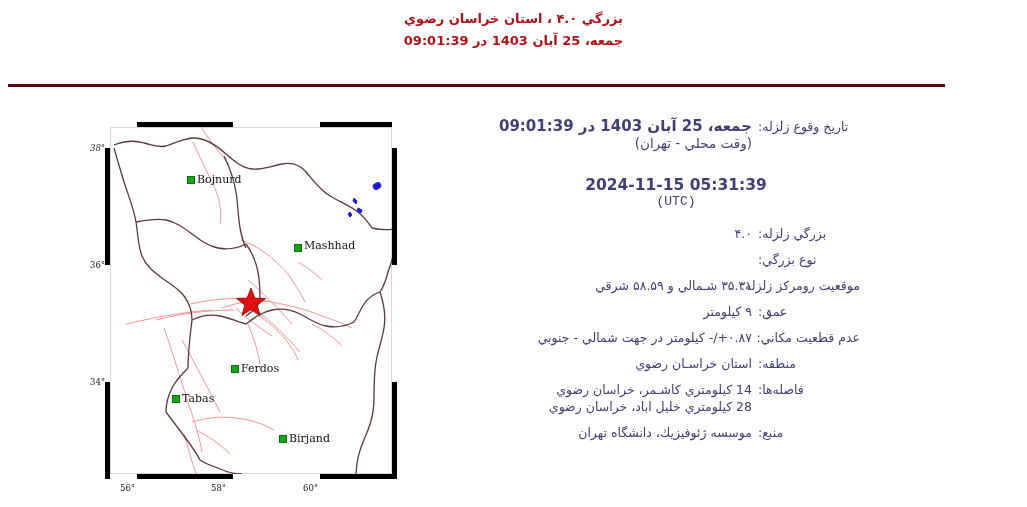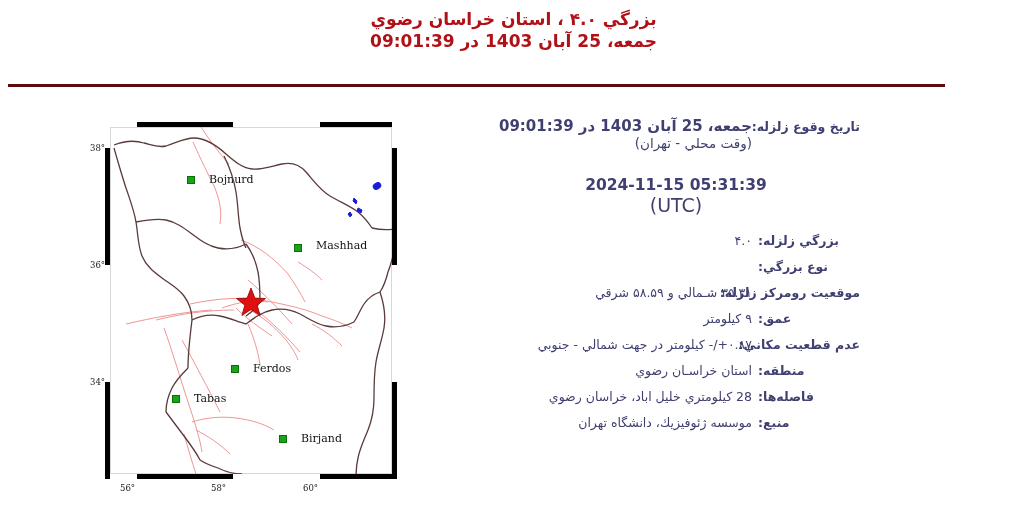--- a/index.html
+++ b/index.html
@@ -12,21 +12,21 @@
   }
 
   
   .header{
     position:absolute;left:0;top:8px;width:1027px;
     text-align:center;
   }
   .header .line{
     color:#b01016;
     font-weight:bold;
-    font-size:17px;
+    font-size:13px;
     line-height:22px;
     direction:rtl;
     white-space:nowrap;
   }
   .hrule{
     position:absolute;left:8px;top:84px;width:937px;height:3px;
     background:#5c0a0c;
   }
 
   
@@ -54,21 +54,21 @@
     white-space:nowrap;
   }
 
   .city{
     position:absolute;
     direction:ltr;
     white-space:nowrap;
     font-family:"DejaVu Serif","Liberation Serif",serif;
     font-size:11px;
     color:#111;
-    display:flex;align-items:center;gap:14px;
+    display:flex;align-items:center;gap:2px;
   }
   .city .sq{
     width:6px;height:6px;background:#18a618;border:1px solid #0a6e0a;
     display:inline-block;flex:0 0 auto;
   }
   .city .nm{ text-shadow:0 0 1px #fff; }
 
   .star{
     position:absolute;
     width:0;height:0;
@@ -88,21 +88,21 @@
   }
   .row{
     display:flex;
     align-items:flex-start;
     margin-bottom:9px;
   }
   .row .lbl{
     flex:0 0 auto;
     width:102px;
     text-align:left;
-    font-weight:bold;
+    font-weight:normal;
     font-size:12.5px;
     color:#3f3f72;
     padding-left:6px;
     white-space:nowrap;
     line-height:17px;
   }
   .row .val{
     flex:1 1 auto;
     text-align:right;
     line-height:17px;
@@ -118,21 +118,21 @@
     font-weight:normal;
     font-size:13.5px;
   }
   .utc{
     margin:6px 0 16px 0;
     text-align:center;
     padding-left:62px;
     color:#3f3f72;
   }
   .utc .big{font-weight:bold;font-size:15.5px;direction:ltr;margin-top:24px;}
-  .utc .small{font-size:19px;direction:ltr;}
+  .utc .small{font-size:13px;direction:ltr;font-family:Liberation Mono, monospace;}
 </style>
 </head>
 <body>
 
 <div class="header">
   <div class="line">بزرگي ۴.۰ ،  استان خراسان رضوي</div>
   <div class="line">جمعه، 25 آبان 1403 در 09:01:39</div>
 </div>
 <div class="hrule"></div>
 
@@ -227,21 +227,21 @@
 
       <g fill="#1b1bdd" stroke="#1b1bdd" stroke-width="1">
         <ellipse cx="281" cy="74" rx="4" ry="3" transform="rotate(-30 281 74)"></ellipse>
         <path d="M258,86 l3,3 l-1,3 l-3,-3 z"></path>
         <path d="M262,96 l4,2 l-1,3 l-4,-2 z"></path>
         <path d="M254,100 l2,3 l-2,2 l-2,-3 z"></path>
       </g>
     </g>
   </svg>
 
-  <div class="axis-label" style="left:-6px;top:31px;">38°</div>
+  <div class="axis-label" style="left:-6px;top:31px;font-style:italic;">38°</div>
   <div class="axis-label" style="left:-6px;top:148px;">36°</div>
   <div class="axis-label" style="left:-6px;top:265px;">34°</div>
 
   <div class="axis-label" style="left:24px;top:371px;">56°</div>
   <div class="axis-label" style="left:115px;top:371px;">58°</div>
   <div class="axis-label" style="left:207px;top:371px;">60°</div>
 
   <div class="city" style="left:91px;top:61px;">
     <span class="sq"></span>
     <span class="nm">Bojnurd</span>
@@ -312,20 +312,21 @@
   </div>
 
   <div class="row">
     <div class="lbl">منطقه:</div>
     <div class="val">استان خراسـان رضوي</div>
   </div>
 
   <div class="row">
     <div class="lbl">فاصله‌ها:</div>
     <div class="val">
+      <div>14 کیلومتري کاشـمر، خراسان رضوي</div>
       <div>28 کیلومتري خلیل اباد، خراسان رضوي</div>
     </div>
   </div>
 
   <div class="row" style="margin-top:6px;">
     <div class="lbl">منبع:</div>
     <div class="val">موسسه ژئوفیزیك، دانشگاه تهران</div>
   </div>
 
 </div>

